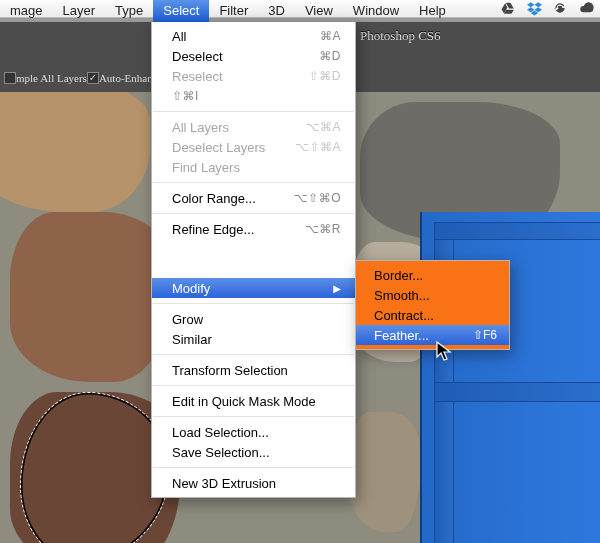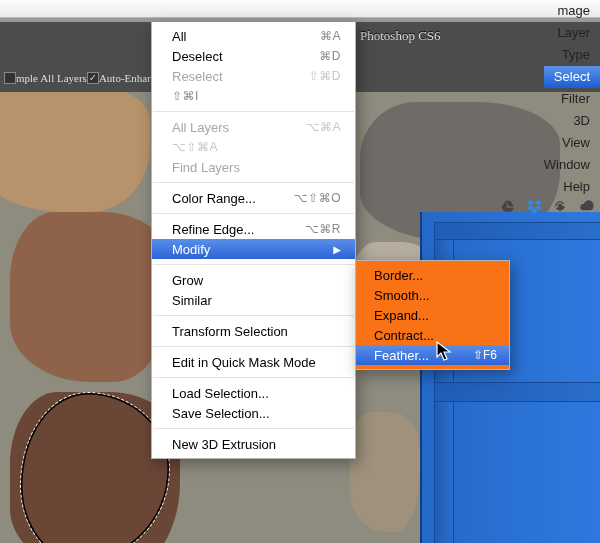--- a/index.html
+++ b/index.html
@@ -13,24 +13,23 @@
     background: #999;
   }
   
   .menubar {
     position: absolute;
     top: 0; left: 0; right: 0;
     height: 18px;
     background: linear-gradient(#fdfdfd, #ebebeb);
     border-bottom: 1px solid #b8b8b8;
     display: flex;
-    align-items: flex-end;
+    align-items: flex-start;
     color: #222;
     z-index: 10;
-    flex-direction: column;
   }
   .menubar .mitem {
     padding: 0 10px;
     height: 22px;
     line-height: 22px;
     cursor: default;
   }
   .menubar .mitem.active {
     background: linear-gradient(#5a93e6, #1a5ed6);
     color: #fff;
@@ -125,20 +124,21 @@
     gap:22px;
   }
   .dropdown .row.disabled { color:#a6a6a6; }
   .dropdown .row .lbl { flex:1; }
   .dropdown .row .sc { color:#8a8a8a; font-size:12px; letter-spacing:0.5px; }
   .dropdown .row.disabled .sc { color:#c7c7c7; }
   .dropdown .sep { height:1px; background:#e2e2e2; margin:5px 1px; }
   .dropdown .row.highlight {
     background:linear-gradient(#5a8fe8,#2c63d8);
     color:#fff;
+    margin-top:39px;
   }
   .submenu-arrow {
     margin-left:6px;
     font-size:10px;
   }
   
   .submenu {
     position:absolute;
     top:260px; left:355px;
     width:155px;
@@ -252,20 +252,21 @@
     </div>
   <div class="row">
       <span class="sc">⇧⌘I</span>
     </div>
   <div class="sep"></div>
   <div class="row disabled">
       <span class="lbl">All Layers</span>
       <span class="sc">⌥⌘A</span>
     </div>
   <div class="row disabled">
+      <span class="lbl">Deselect Layers</span>
       <span class="sc">⌥⇧⌘A</span>
     </div>
   <div class="row disabled">
       <span class="lbl">Find Layers</span>
     </div>
   <div class="sep"></div>
   <div class="row">
       <span class="lbl">Color Range...</span>
       <span class="sc">⌥⇧⌘O</span>
     </div>
@@ -305,23 +306,20 @@
       <span class="lbl">New 3D Extrusion</span>
     </div>
 </div>
 
 <div class="submenu">
   <div class="row">
       <span class="lbl">Border...</span>
     </div>
   <div class="row">
       <span class="lbl">Smooth...</span>
-    </div>
-  <div class="row">
-      <span class="lbl">Expand...</span>
     </div>
   <div class="row">
       <span class="lbl">Contract...</span>
     </div>
   <div class="row highlight">
       <span class="lbl">Feather...</span>
       <span class="sc">⇧F6</span>
     </div>
 </div>
 

